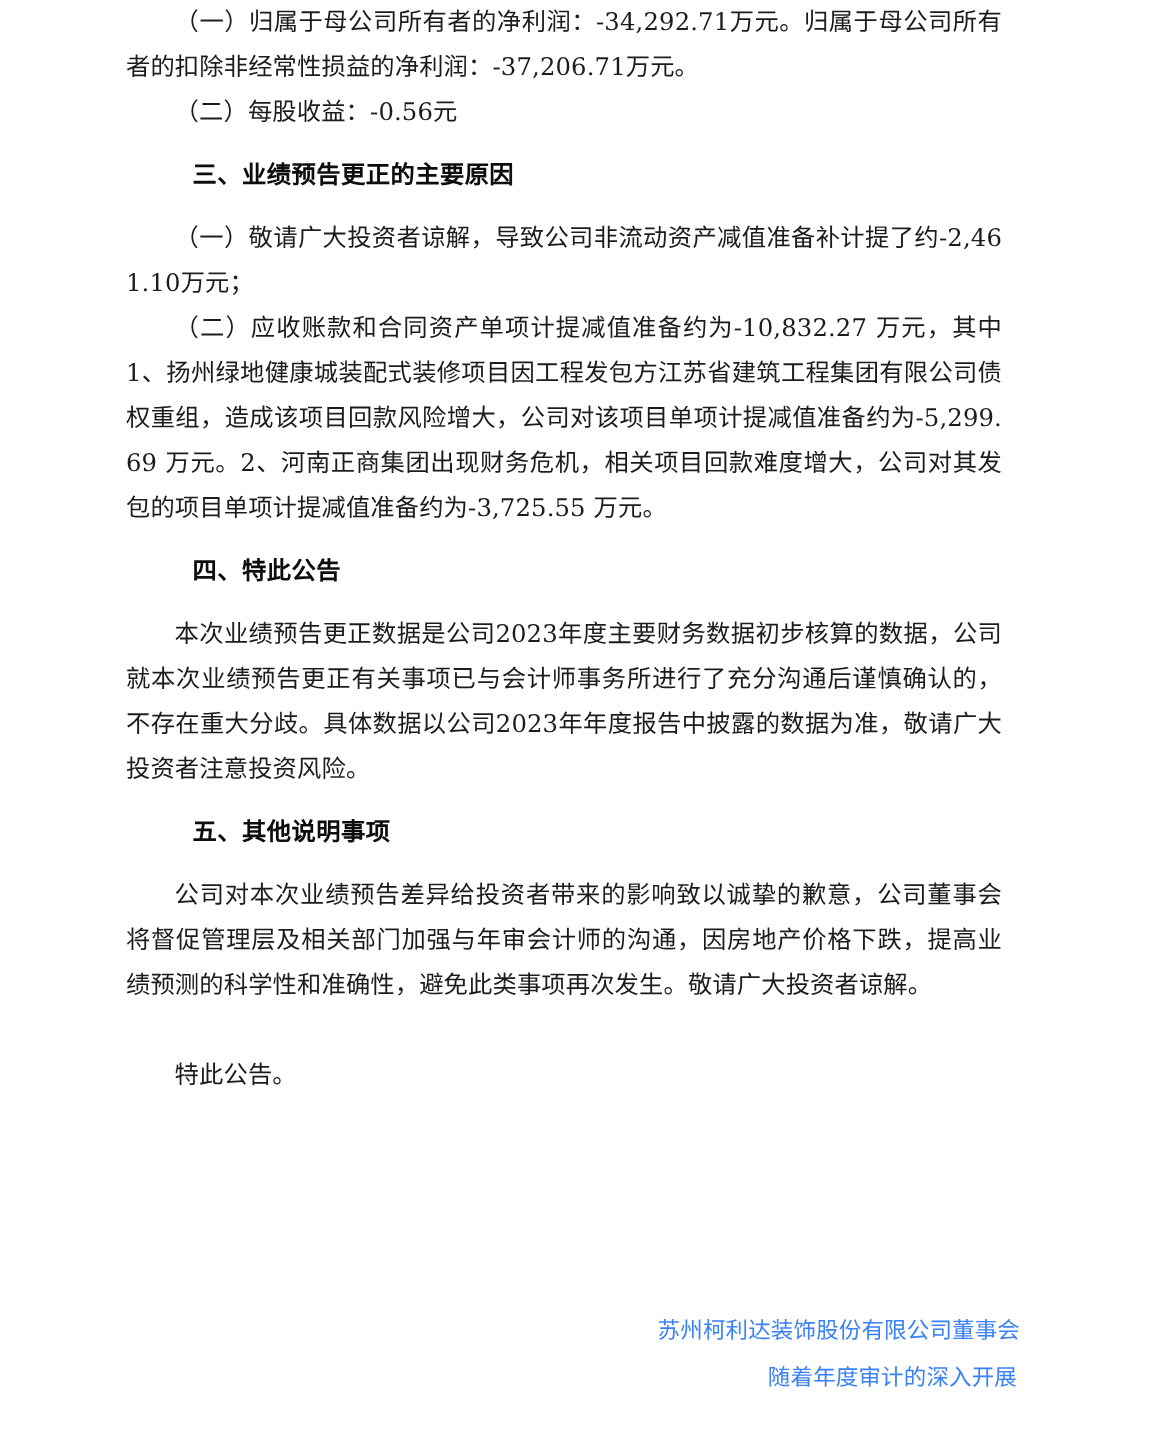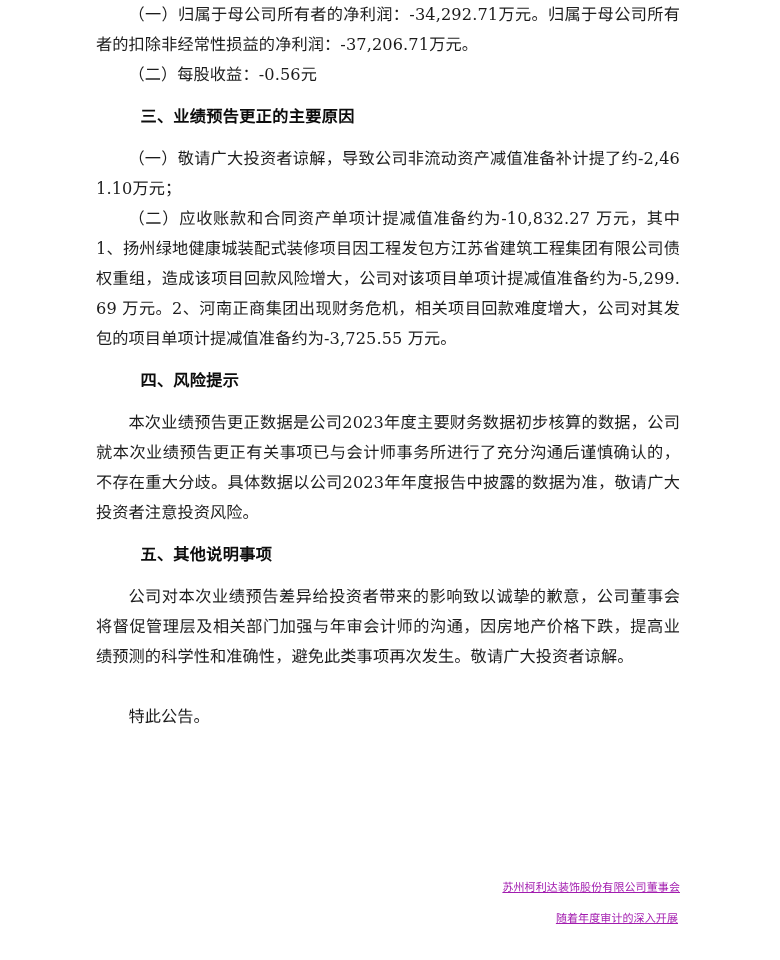--- a/index.html
+++ b/index.html
@@ -12,21 +12,21 @@
     position: relative;
     width: 780px;
     height: 960px;
     background: #ffffff;
     overflow: hidden;
     font-family: "DejaVu Serif", "Liberation Serif", serif;
     color: #1a1a1a;
   }
   .body-col {
     position: absolute;
-    left: 96px;
+    left: 84px;
     top: 0;
     width: 584px;
   }
   
   .para {
     font-size: 16.2px;
     line-height: 30px;
     text-align: justify;
     text-justify: inter-character;
     text-align-last: left;
@@ -52,26 +52,25 @@
     height: 30px;
   }
   .signature-block {
     position: absolute;
     left: 96px;
     top: 872px;
     width: 584px;
     text-align: right;
   }
   .sig-line {
-    font-size: 11px;
+    font-size: 15px;
     line-height: 31px;
     margin: 0;
-    color: #a21caf;
+    color: #3b82f6;
     letter-spacing: 0.1px;
-    text-decoration: underline;
   }
   .sig-date {
     padding-right: 2px;
   }
 </style>
 </head>
 <body>
 
 <div class="page">
 
@@ -81,21 +80,21 @@
 
     <p class="para indent2">（二）每股收益：-0.56元</p>
 
     <h2 class="heading">三、业绩预告更正的主要原因</h2>
 
 
     <p class="para indent2">（一）敬请广大投资者谅解，导致公司非流动资产减值准备补计提了约-2,461.10万元；</p>
 
     <p class="para indent2">（二）应收账款和合同资产单项计提减值准备约为-10,832.27 万元，其中 1、扬州绿地健康城装配式装修项目因工程发包方江苏省建筑工程集团有限公司债权重组，造成该项目回款风险增大，公司对该项目单项计提减值准备约为-5,299.69 万元。2、河南正商集团出现财务危机，相关项目回款难度增大，公司对其发包的项目单项计提减值准备约为-3,725.55 万元。</p>
 
-    <h2 class="heading">四、风险提示</h2>
+    <h2 class="heading">四、特此公告</h2>
 
     <p class="para indent2">本次业绩预告更正数据是公司2023年度主要财务数据初步核算的数据，公司就本次业绩预告更正有关事项已与会计师事务所进行了充分沟通后谨慎确认的，不存在重大分歧。具体数据以公司2023年年度报告中披露的数据为准，敬请广大投资者注意投资风险。</p>
 
     <h2 class="heading">五、其他说明事项</h2>
 
     <p class="para indent2">公司对本次业绩预告差异给投资者带来的影响致以诚挚的歉意，公司董事会将督促管理层及相关部门加强与年审会计师的沟通，因房地产价格下跌，提高业绩预测的科学性和准确性，避免此类事项再次发生。敬请广大投资者谅解。</p>
 
     <div class="spacer-line"></div>
 
     <p class="para indent2">特此公告。</p>

